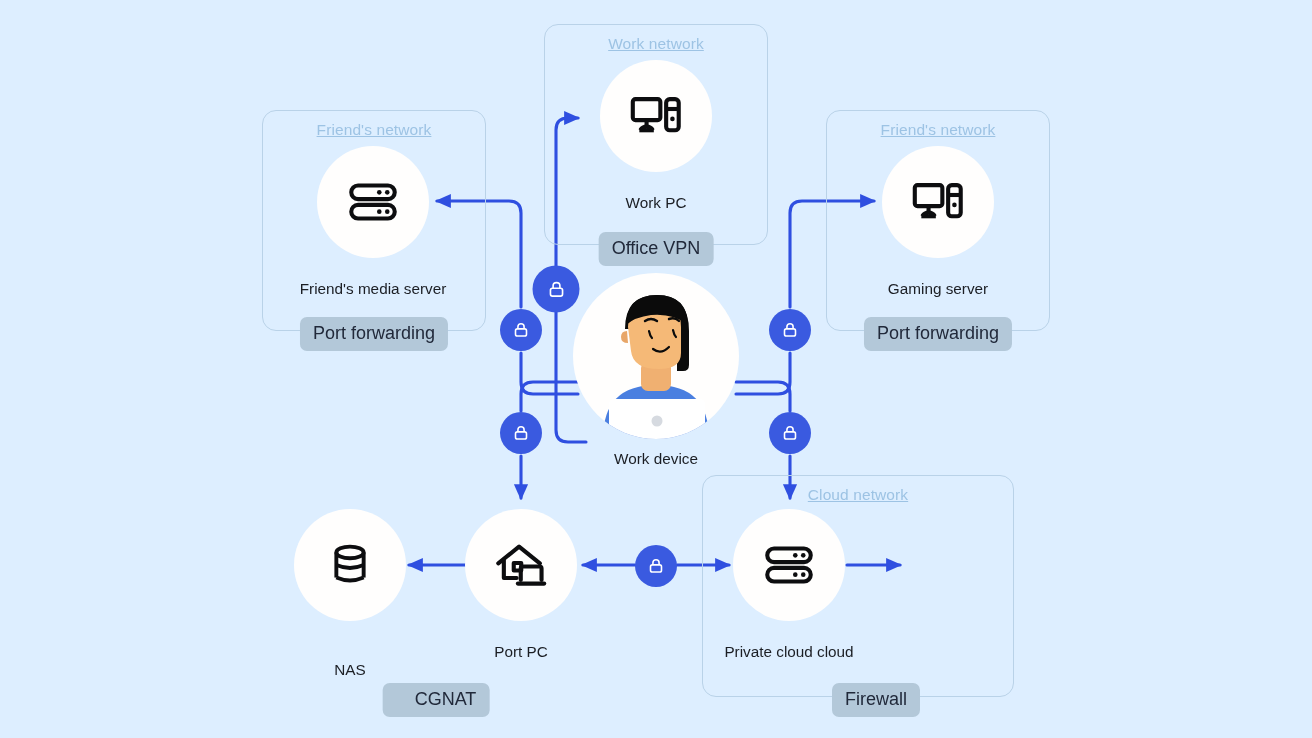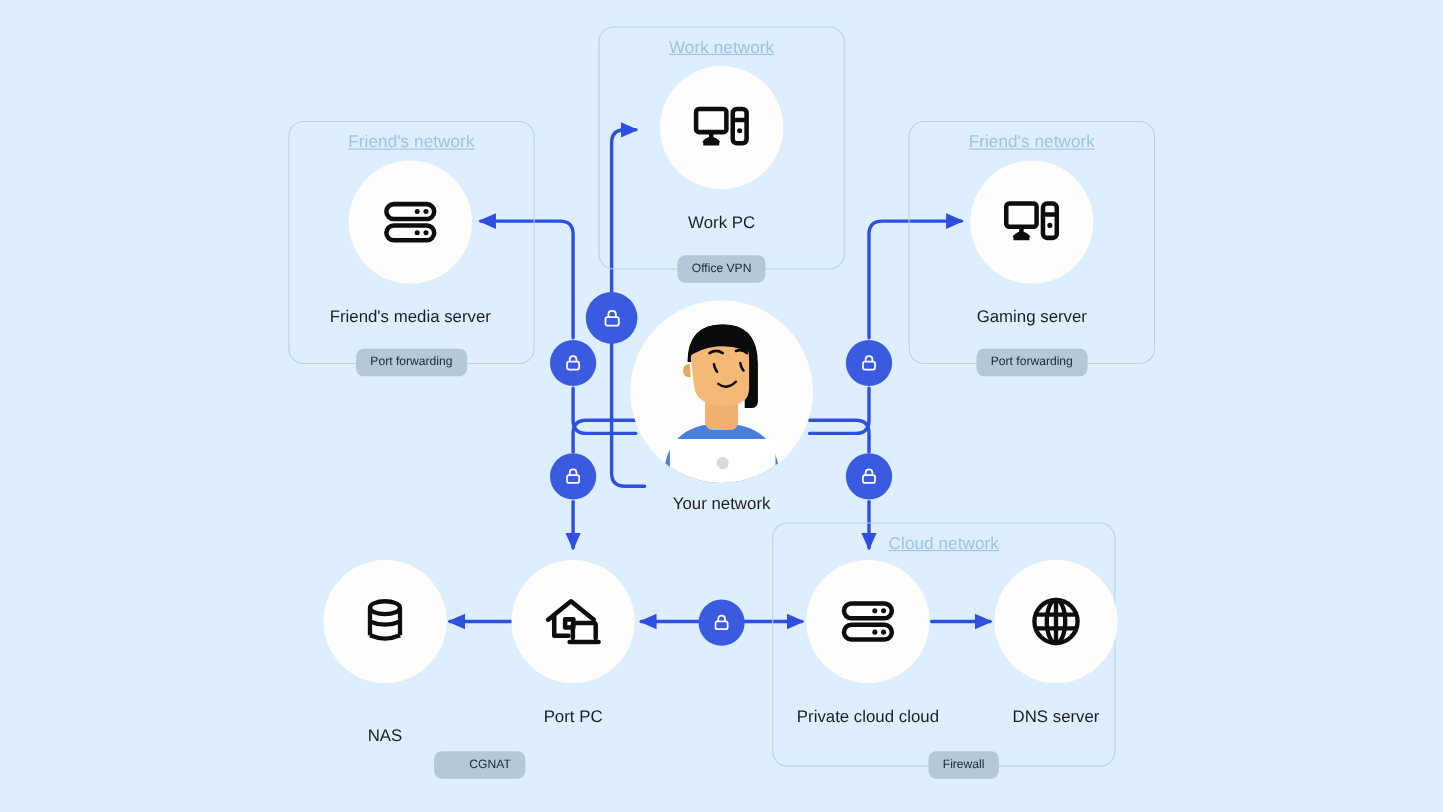--- a/index.html
+++ b/index.html
@@ -29,21 +29,21 @@
     text-align: center;
     color: #9dc3e4;
     font-size: 15.5px;
     letter-spacing: .1px;
     text-decoration: underline;
   }
   .net-pill {
     position: absolute;
     background: #b3c8d9;
     color: #21293a;
-    font-size: 11px;
+    font-size: 18px;
     border-radius: 7px;
     padding: 6px 13px 7px;
     white-space: nowrap;
     transform: translateX(-50%);
     text-align: center;
   }
 
   
   .node { position: absolute; }
   .disc {
@@ -221,32 +221,20 @@
         <rect x="3" y="13.2" width="18" height="5.6" rx="2.8"></rect>
         <circle cx="14.6" cy="8" r="0.95" fill="#0d0d0f" stroke="none"></circle>
         <circle cx="17.9" cy="8" r="0.95" fill="#0d0d0f" stroke="none"></circle>
         <circle cx="14.6" cy="16" r="0.95" fill="#0d0d0f" stroke="none"></circle>
         <circle cx="17.9" cy="16" r="0.95" fill="#0d0d0f" stroke="none"></circle>
       </svg>
     </div>
     <div class="caption" style="top:134px;">Private cloud cloud</div>
   </div>
 
-  <div class="node" style="left:904px; top:509px; width:112px; height:160px;">
-    <div class="disc" style="left:0; top:0; width:112px; height:112px;">
-      <svg class="glyph" width="56" height="56" viewBox="0 0 24 24" fill="none" stroke="#0d0d0f" stroke-width="1.7">
-        <circle cx="12" cy="12" r="8.4"></circle>
-        <ellipse cx="12" cy="12" rx="3.6" ry="8.4"></ellipse>
-        <path d="M3.7 9.3 L20.3 9.3"></path>
-        <path d="M3.7 14.7 L20.3 14.7"></path>
-        <path d="M12 3.6 L12 20.4"></path>
-      </svg>
-    </div>
-    <div class="caption" style="top:134px;">DNS server</div>
-  </div>
 
   <div class="person-disc">
     <svg width="166" height="166" viewBox="0 0 166 166" xmlns="http://www.w3.org/2000/svg">
 
       <path d="M30 166 Q30 112 83 112 Q136 112 136 166 Z" fill="#4a7fe0"></path>
 
       <rect x="68" y="88" width="30" height="30" rx="7" fill="#f0b071"></rect>
 
       <path d="M52 56 Q52 22 84 22 Q116 22 116 58 L116 92 Q116 98 110 98 L104 98 L104 56 Z" fill="#0b0b0b"></path>
 
@@ -260,21 +248,21 @@
       <path d="M96 46 Q102 44 106 48" stroke="#0b0b0b" stroke-width="2.4" fill="none" stroke-linecap="round"></path>
       <path d="M76 58 Q77 63 79 65" stroke="#0b0b0b" stroke-width="2.2" fill="none" stroke-linecap="round"></path>
       <path d="M100 57 Q101 62 103 64" stroke="#0b0b0b" stroke-width="2.2" fill="none" stroke-linecap="round"></path>
 
       <path d="M80 76 Q88 82 96 74" stroke="#0b0b0b" stroke-width="2.2" fill="none" stroke-linecap="round"></path>
 
       <rect x="36" y="126" width="96" height="46" rx="5" fill="#ffffff"></rect>
       <circle cx="84" cy="148" r="5.5" fill="#d6dae0"></circle>
     </svg>
   </div>
-  <div class="caption" style="left:656px; top:450px;">Your network</div>
+  <div class="caption" style="left:656px; top:450px;">Work device</div>
 
   <div class="lock big" style="left:556px; top:289px;">
     <svg width="22" height="22" viewBox="0 0 24 24" fill="none" stroke="#ffffff" stroke-width="1.8" stroke-linejoin="round">
       <rect x="5.4" y="10.6" width="13.2" height="8.6" rx="2.2"></rect>
       <path d="M8.3 10.6 L8.3 8 Q8.3 4.5 12 4.5 Q15.7 4.5 15.7 8 L15.7 10.6"></path>
     </svg>
   </div>
 
   <div class="lock" style="left:521px; top:330px;">
     <svg width="20" height="20" viewBox="0 0 24 24" fill="none" stroke="#ffffff" stroke-width="1.9" stroke-linejoin="round">

